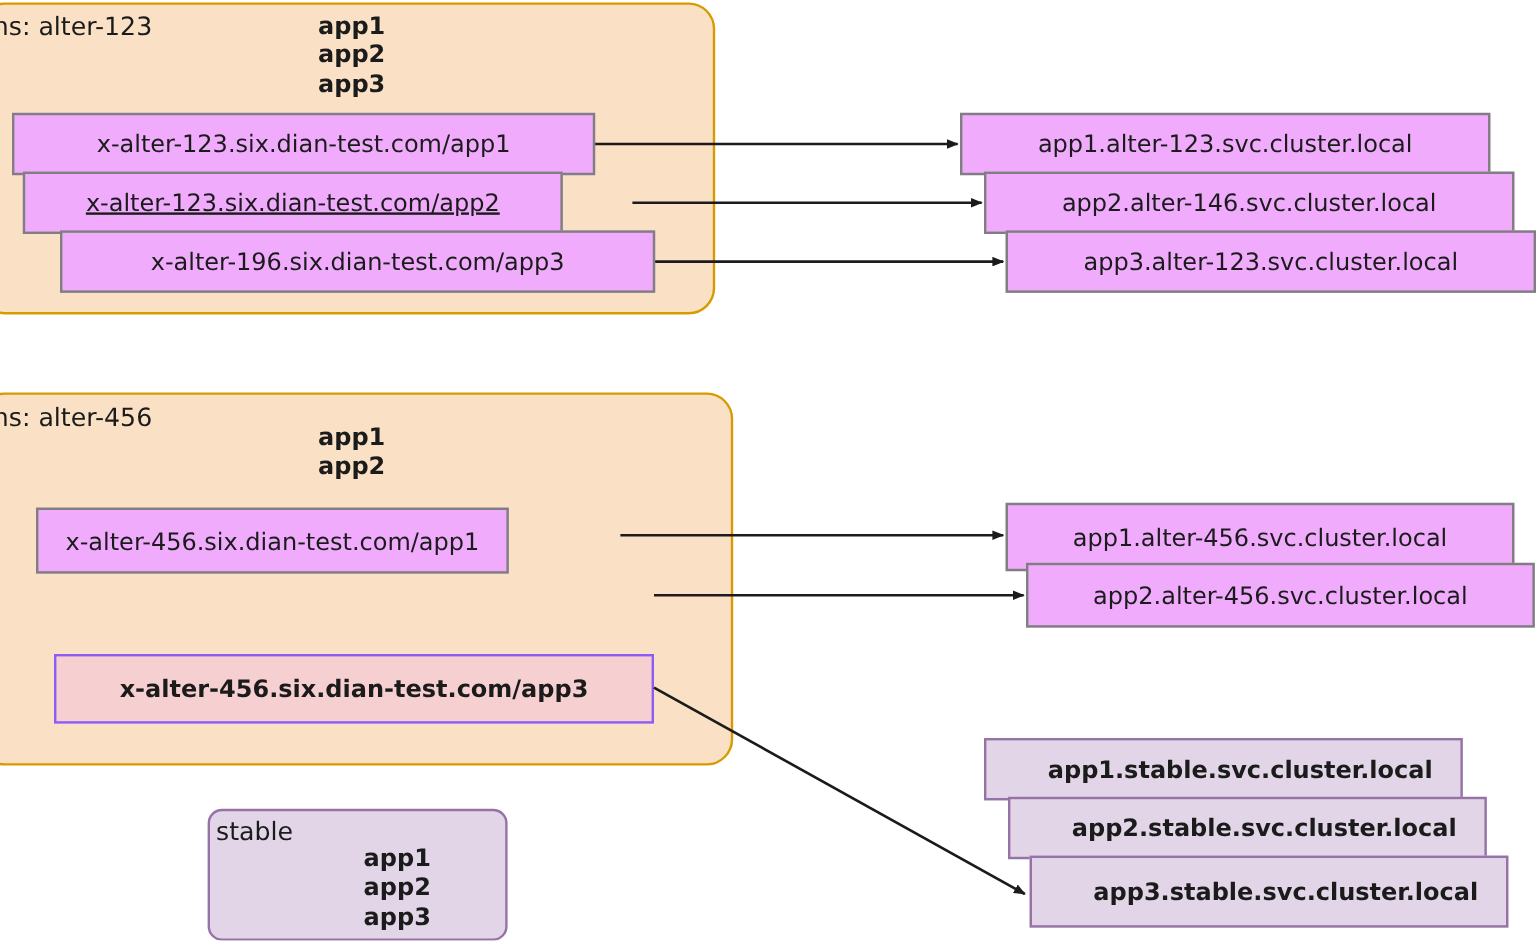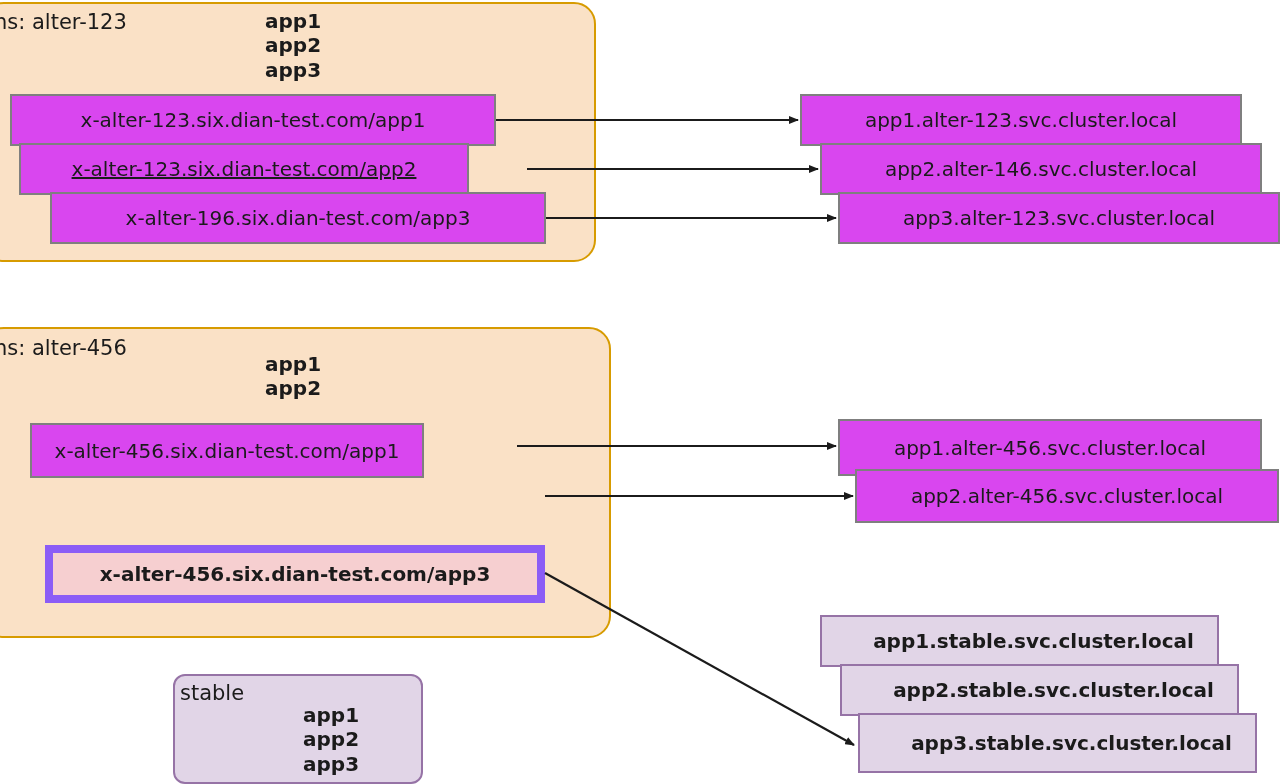--- a/index.html
+++ b/index.html
@@ -41,33 +41,33 @@
     font-size: 20px;
     font-weight: bold;
     color: #1b1b1b;
     line-height: 1.22;
     white-space: nowrap;
     text-align: left;
   }
   .node {
     position: absolute;
     box-sizing: border-box;
-    background: #d946ef;
+    background: #f0abfc;
     border: 2px solid #7f7f7f;
     display: flex;
     align-items: center;
     justify-content: center;
     font-size: 20px;
     color: #1b1b1b;
     white-space: nowrap;
     padding: 0 8px;
   }
   .node.red {
     background: #f6cfd0;
-    border: 8px solid #8b5cf6;
+    border: 2px solid #8b5cf6;
     font-weight: bold;
   }
   .node.purple {
     background: #e1d5e7;
     border: 2px solid #9673a6;
     font-weight: bold;
     padding-left: 36px;
   }
   #edges {
     position: absolute;

